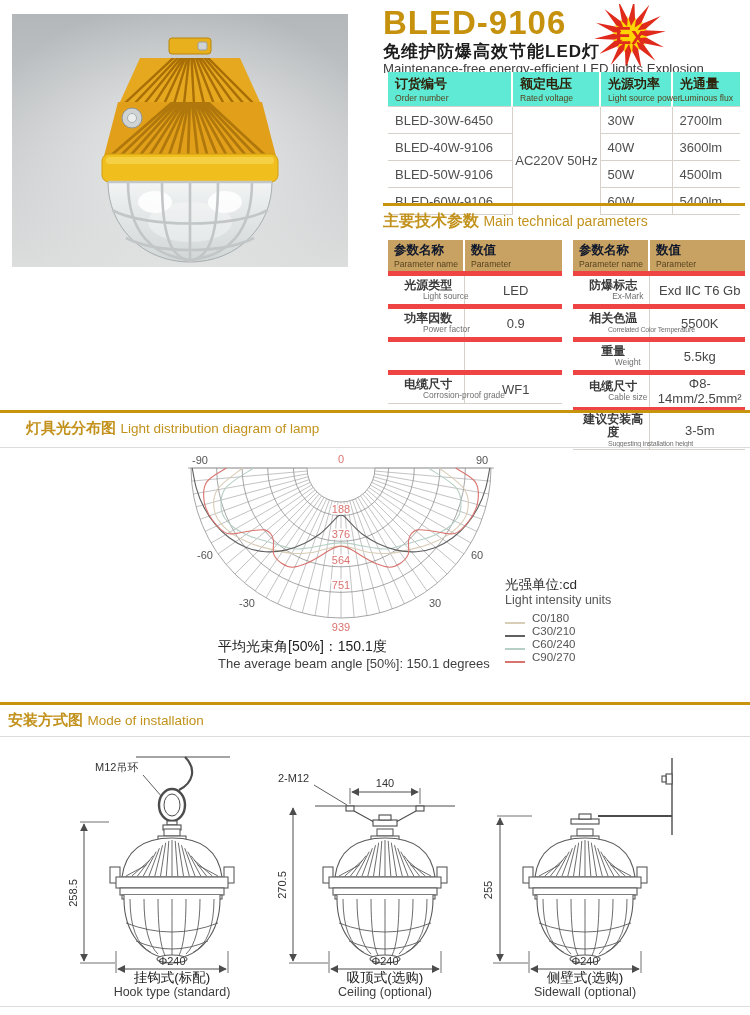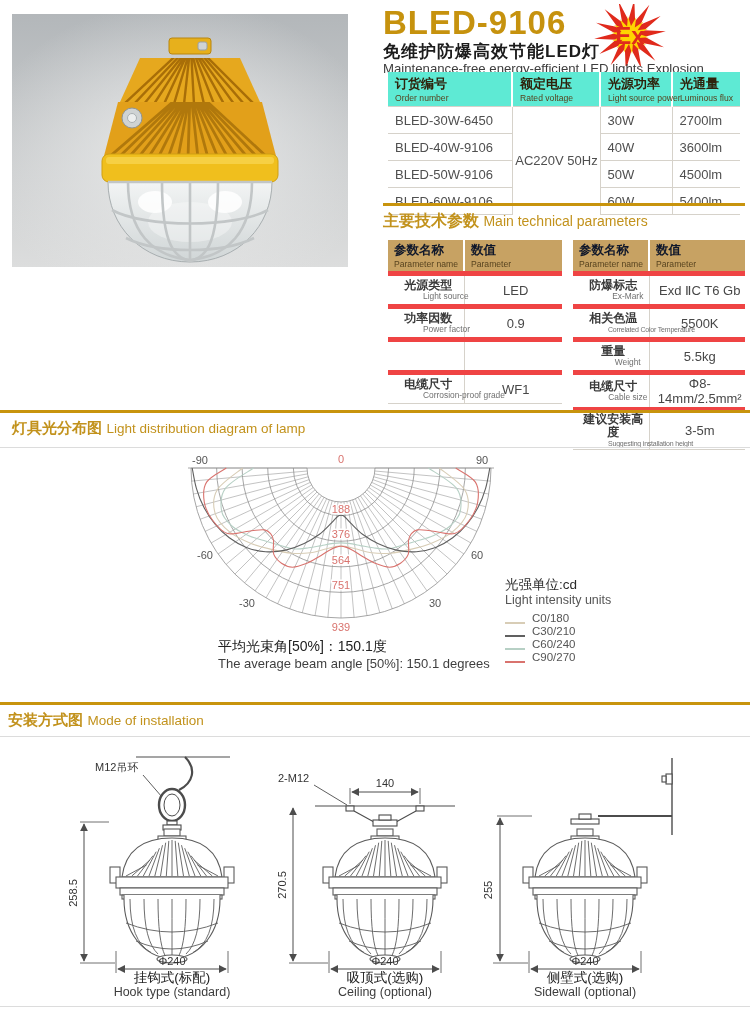--- a/index.html
+++ b/index.html
@@ -312,21 +312,21 @@
         <td>
           <span class="cn">建议安装高度</span>
           <span class="en tight">Suggesting installation height</span>
         </td>
         <td class="val">3-5m</td>
       </tr>
 </tbody>
   </table>
 
 <div class="abs gold-line" style="left:0;top:410px;width:750px"></div>
-<div class="abs" style="left:12px;top:419px">
+<div class="abs" style="left:26px;top:419px">
   <span class="sec-title" style="font-size:15px">灯具光分布图</span>
   <span style="font-size:13.5px;color:#c2921c">Light distribution diagram of lamp</span>
 </div>
 <div class="abs gray-line" style="left:0;top:447px;width:750px"></div>
 
 <svg id="polar-chart" class="abs" style="left:178px;top:455px" width="340" height="182" viewBox="0 0 340 182">
     <line x1="10" y1="13" x2="316" y2="13" stroke="#8f8f8f" stroke-width="0.8"></line>
     <line x1="129.0" y1="13.0" x2="13.0" y2="13.0" stroke="#9a9a9a" stroke-width="0.6"></line>
     <line x1="129.1" y1="16.0" x2="13.6" y2="26.1" stroke="#9a9a9a" stroke-width="0.6"></line>
     <line x1="129.5" y1="18.9" x2="15.3" y2="39.0" stroke="#9a9a9a" stroke-width="0.6"></line>

